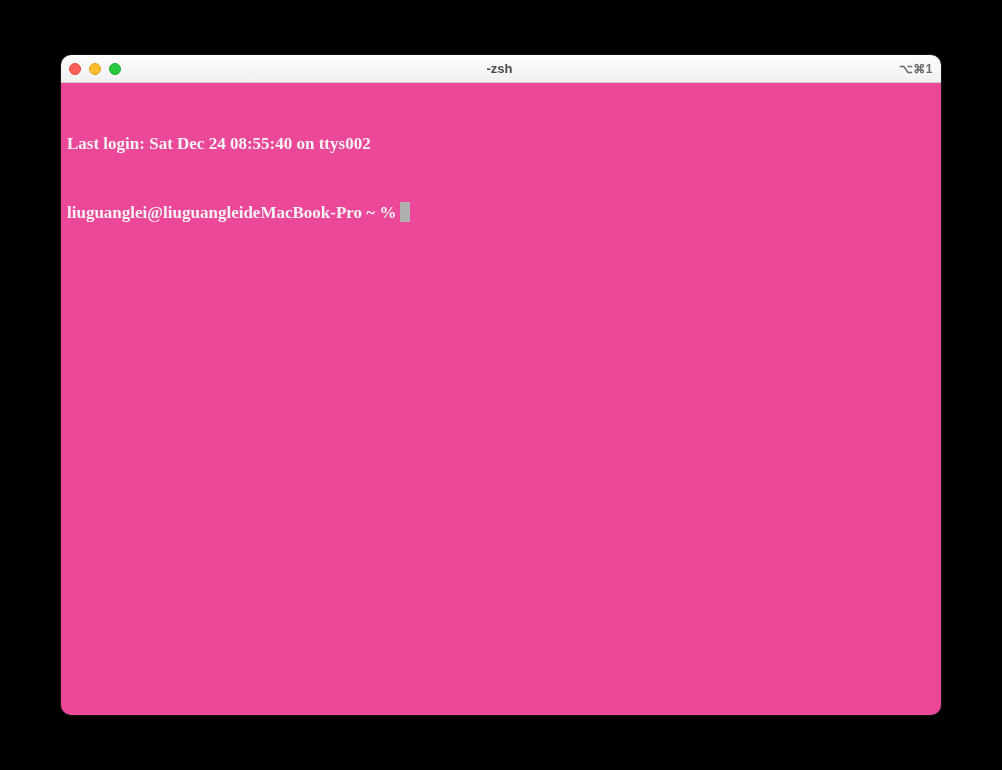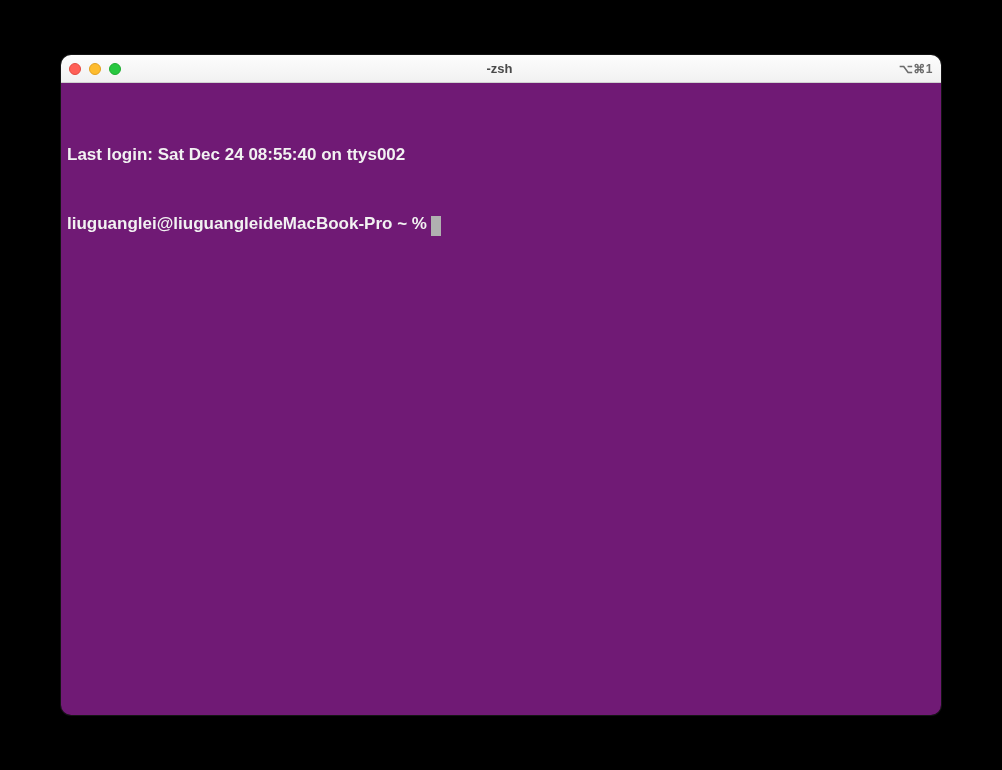--- a/index.html
+++ b/index.html
@@ -83,38 +83,38 @@
       margin-left: auto;
       font-family: -apple-system, "Helvetica Neue", Arial, sans-serif;
       font-size: 12px;
       font-weight: 600;
       color: #6b6b6b;
       z-index: 2;
       letter-spacing: 0.5px;
     }
     
     .terminal-body {
-      background: #701a75;
+      background: #ec4899;
       color: #f2f2f2;
       font-size: 17px;
       line-height: 1.35;
-      padding: 15px 6px;
+      padding: 4px 6px;
       height: calc(100% - 28px);
       white-space: pre;
       font-weight: 600;
-      font-family: Liberation Sans, sans-serif;
+      font-family: Liberation Serif, serif;
     }
     
     .terminal-line {
       display: block;
     }
     
     .prompt-line {
       display: flex;
-      align-items: flex-end;
+      align-items: flex-start;
     }
     
     .cursor {
       display: inline-block;
       width: 10px;
       height: 20px;
       background: #b0b0b0;
       margin-left: 4px;
       vertical-align: text-bottom;
     }

